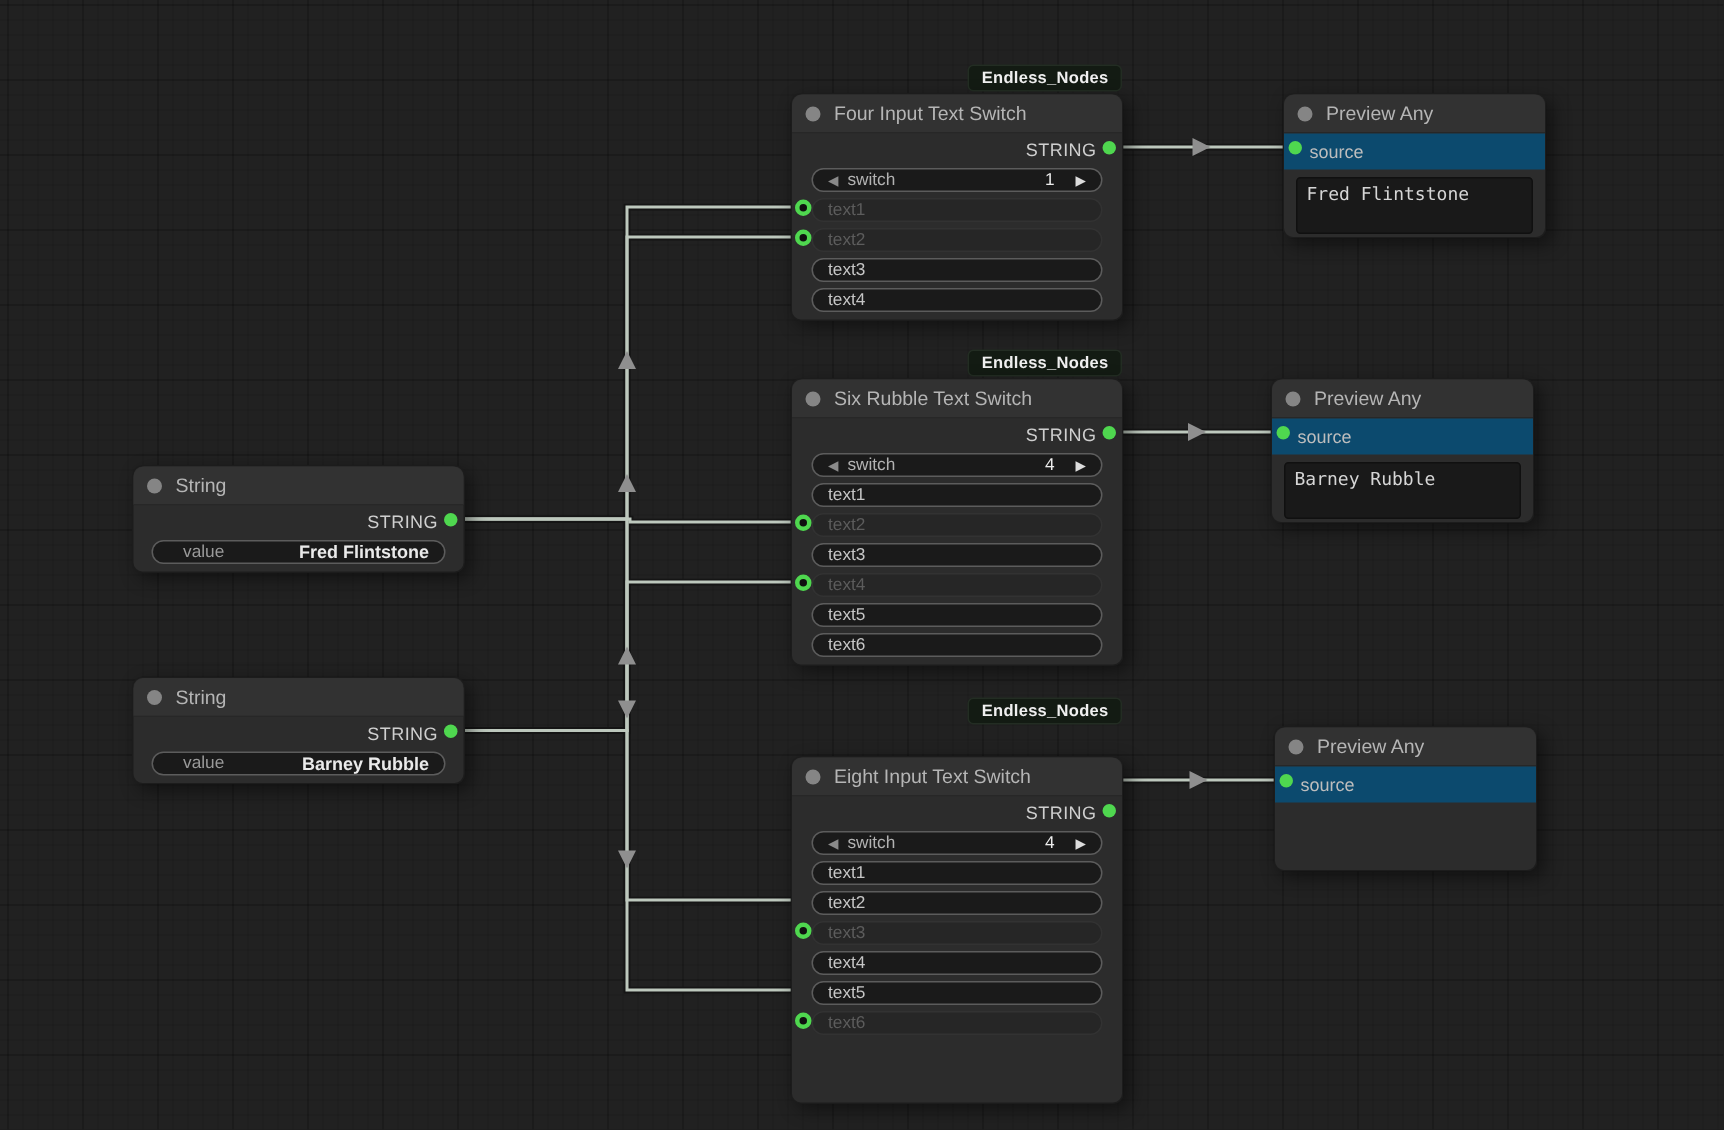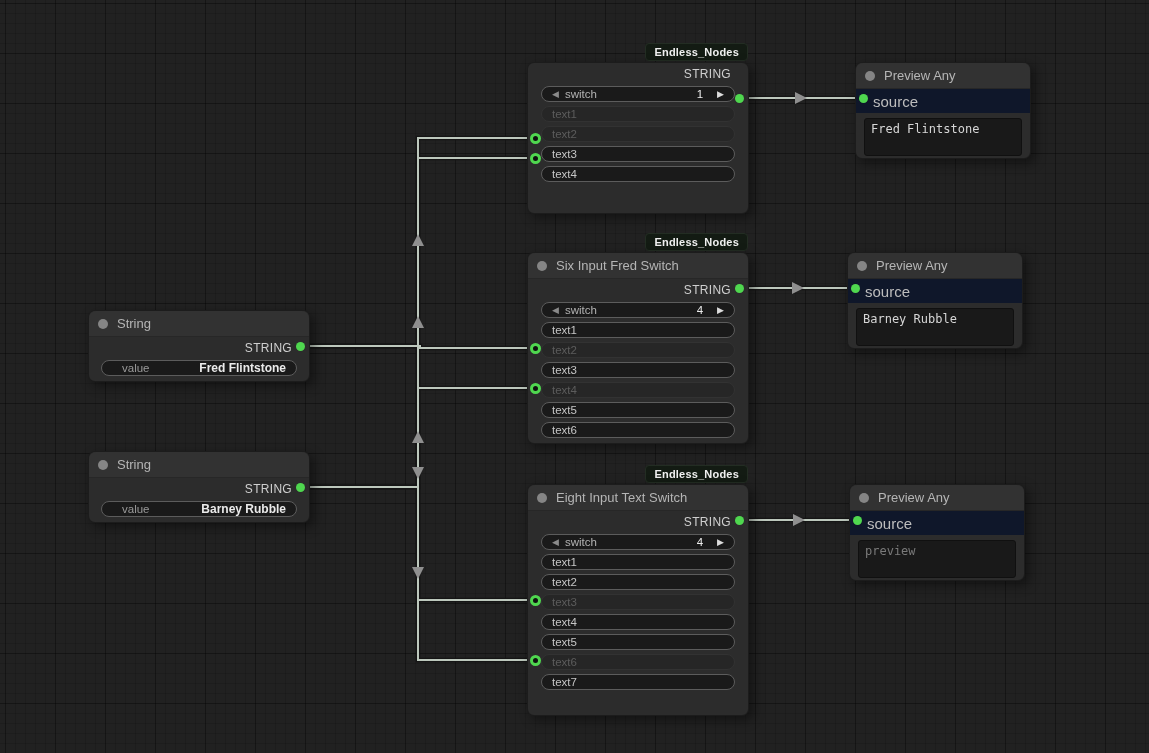--- a/index.html
+++ b/index.html
@@ -41,22 +41,22 @@
   .arr.r{color:#dddddd;}
   .vlabel{flex:1 1 auto;color:#9a9a9a;margin-left:10px;}
   .vval{color:#eaeaea;font-weight:600;font-size:12px;}
   .port{position:absolute;border-radius:50%;z-index:3;}
   .port.out{width:9px;height:9px;background:#4fd74f;right:4px;}
   .port.inp{width:9px;height:9px;background:#4fd74f;left:3px;}
   .port.ring{width:5px;height:5px;border:3px solid #4fd74f;background:#101010;left:2px;}
   .badge{position:absolute;z-index:2;background:#131b13;color:#f0f0f0;font-weight:bold;
         font-size:11px;padding:2px 8px;border-radius:4px;border:1px solid #232d23;
         letter-spacing:.2px;}
-  .srcband{height:24px;background:#0f172a;display:flex;align-items:center;
-        padding-left:17px;color:#bdbdbd;font-size:15px;}
+  .srcband{height:24px;background:#0c4a6e;display:flex;align-items:center;
+        padding-left:17px;color:#bdbdbd;font-size:12px;}
   .ta{margin:5px 8px 0 8px;height:30px;background:#191919;border-radius:3px;
         border:1px solid #101010;color:#d6d6d6;padding:3px 6px;
         font-family:"DejaVu Sans Mono", monospace;font-size:12px;}
   .ta.dim{color:#7a7a7a;}
 </style>
 </head>
 <body>
 
 <div class="canvas">
 
@@ -127,20 +127,24 @@
     <span class="port out" style="top:31px"></span>
     <div class="slot wide">
       <div class="wrow">
         <span class="vlabel">value</span>
         <span class="vval">Barney Rubble</span>
       </div>
     </div>
   </div>
 
   <div class="node" style="left:527px;top:62px;width:222px;height:152px">
+    <div class="titlebar">
+      <span class="tdot"></span>
+      <span class="ttext">Four Input Text Switch</span>
+    </div>
     <div class="outrow">
       <span>STRING</span>
     </div>
     <span class="port out" style="top:31px"></span>
     <span class="port ring" style="top:70px"></span>
     <span class="port ring" style="top:90px"></span>
     <div class="slot">
       <div class="wrow">
         <span class="arr l">◀</span>
         <span class="swlabel">switch</span>
@@ -158,21 +162,21 @@
         <div class="wrow">text3</div>
       </div>
     <div class="slot">
         <div class="wrow">text4</div>
       </div>
   </div>
 
   <div class="node" style="left:527px;top:252px;width:222px;height:192px">
     <div class="titlebar">
       <span class="tdot"></span>
-      <span class="ttext">Six Input Fred Switch</span>
+      <span class="ttext">Six Rubble Text Switch</span>
     </div>
     <div class="outrow">
       <span>STRING</span>
     </div>
     <span class="port out" style="top:31px"></span>
     <span class="port ring" style="top:90px"></span>
     <span class="port ring" style="top:130px"></span>
     <div class="slot">
       <div class="wrow">
         <span class="arr l">◀</span>
@@ -194,21 +198,21 @@
         <div class="wrow dim">text4</div>
       </div>
     <div class="slot">
         <div class="wrow">text5</div>
       </div>
     <div class="slot">
         <div class="wrow">text6</div>
       </div>
   </div>
 
-  <div class="node" style="left:527px;top:484px;width:222px;height:232px">
+  <div class="node" style="left:527px;top:504px;width:222px;height:232px">
     <div class="titlebar">
       <span class="tdot"></span>
       <span class="ttext">Eight Input Text Switch</span>
     </div>
     <div class="outrow">
       <span>STRING</span>
     </div>
     <span class="port out" style="top:31px"></span>
     <span class="port ring" style="top:110px"></span>
     <span class="port ring" style="top:170px"></span>
@@ -231,23 +235,20 @@
       </div>
     <div class="slot">
         <div class="wrow">text4</div>
       </div>
     <div class="slot">
         <div class="wrow">text5</div>
       </div>
     <div class="slot">
         <div class="wrow dim">text6</div>
       </div>
-    <div class="slot">
-        <div class="wrow">text7</div>
-      </div>
   </div>
 
   <div class="node" style="left:855px;top:62px;width:176px;height:97px">
     <div class="titlebar">
       <span class="tdot"></span>
       <span class="ttext">Preview Any</span>
     </div>
     <div class="srcband">
       <span>source</span>
     </div>
@@ -269,16 +270,15 @@
 
   <div class="node" style="left:849px;top:484px;width:176px;height:97px">
     <div class="titlebar">
       <span class="tdot"></span>
       <span class="ttext">Preview Any</span>
     </div>
     <div class="srcband">
       <span>source</span>
     </div>
     <span class="port inp" style="top:31px"></span>
-    <div class="ta dim">preview</div>
   </div>
 
 </div>
 
 </body></html>

